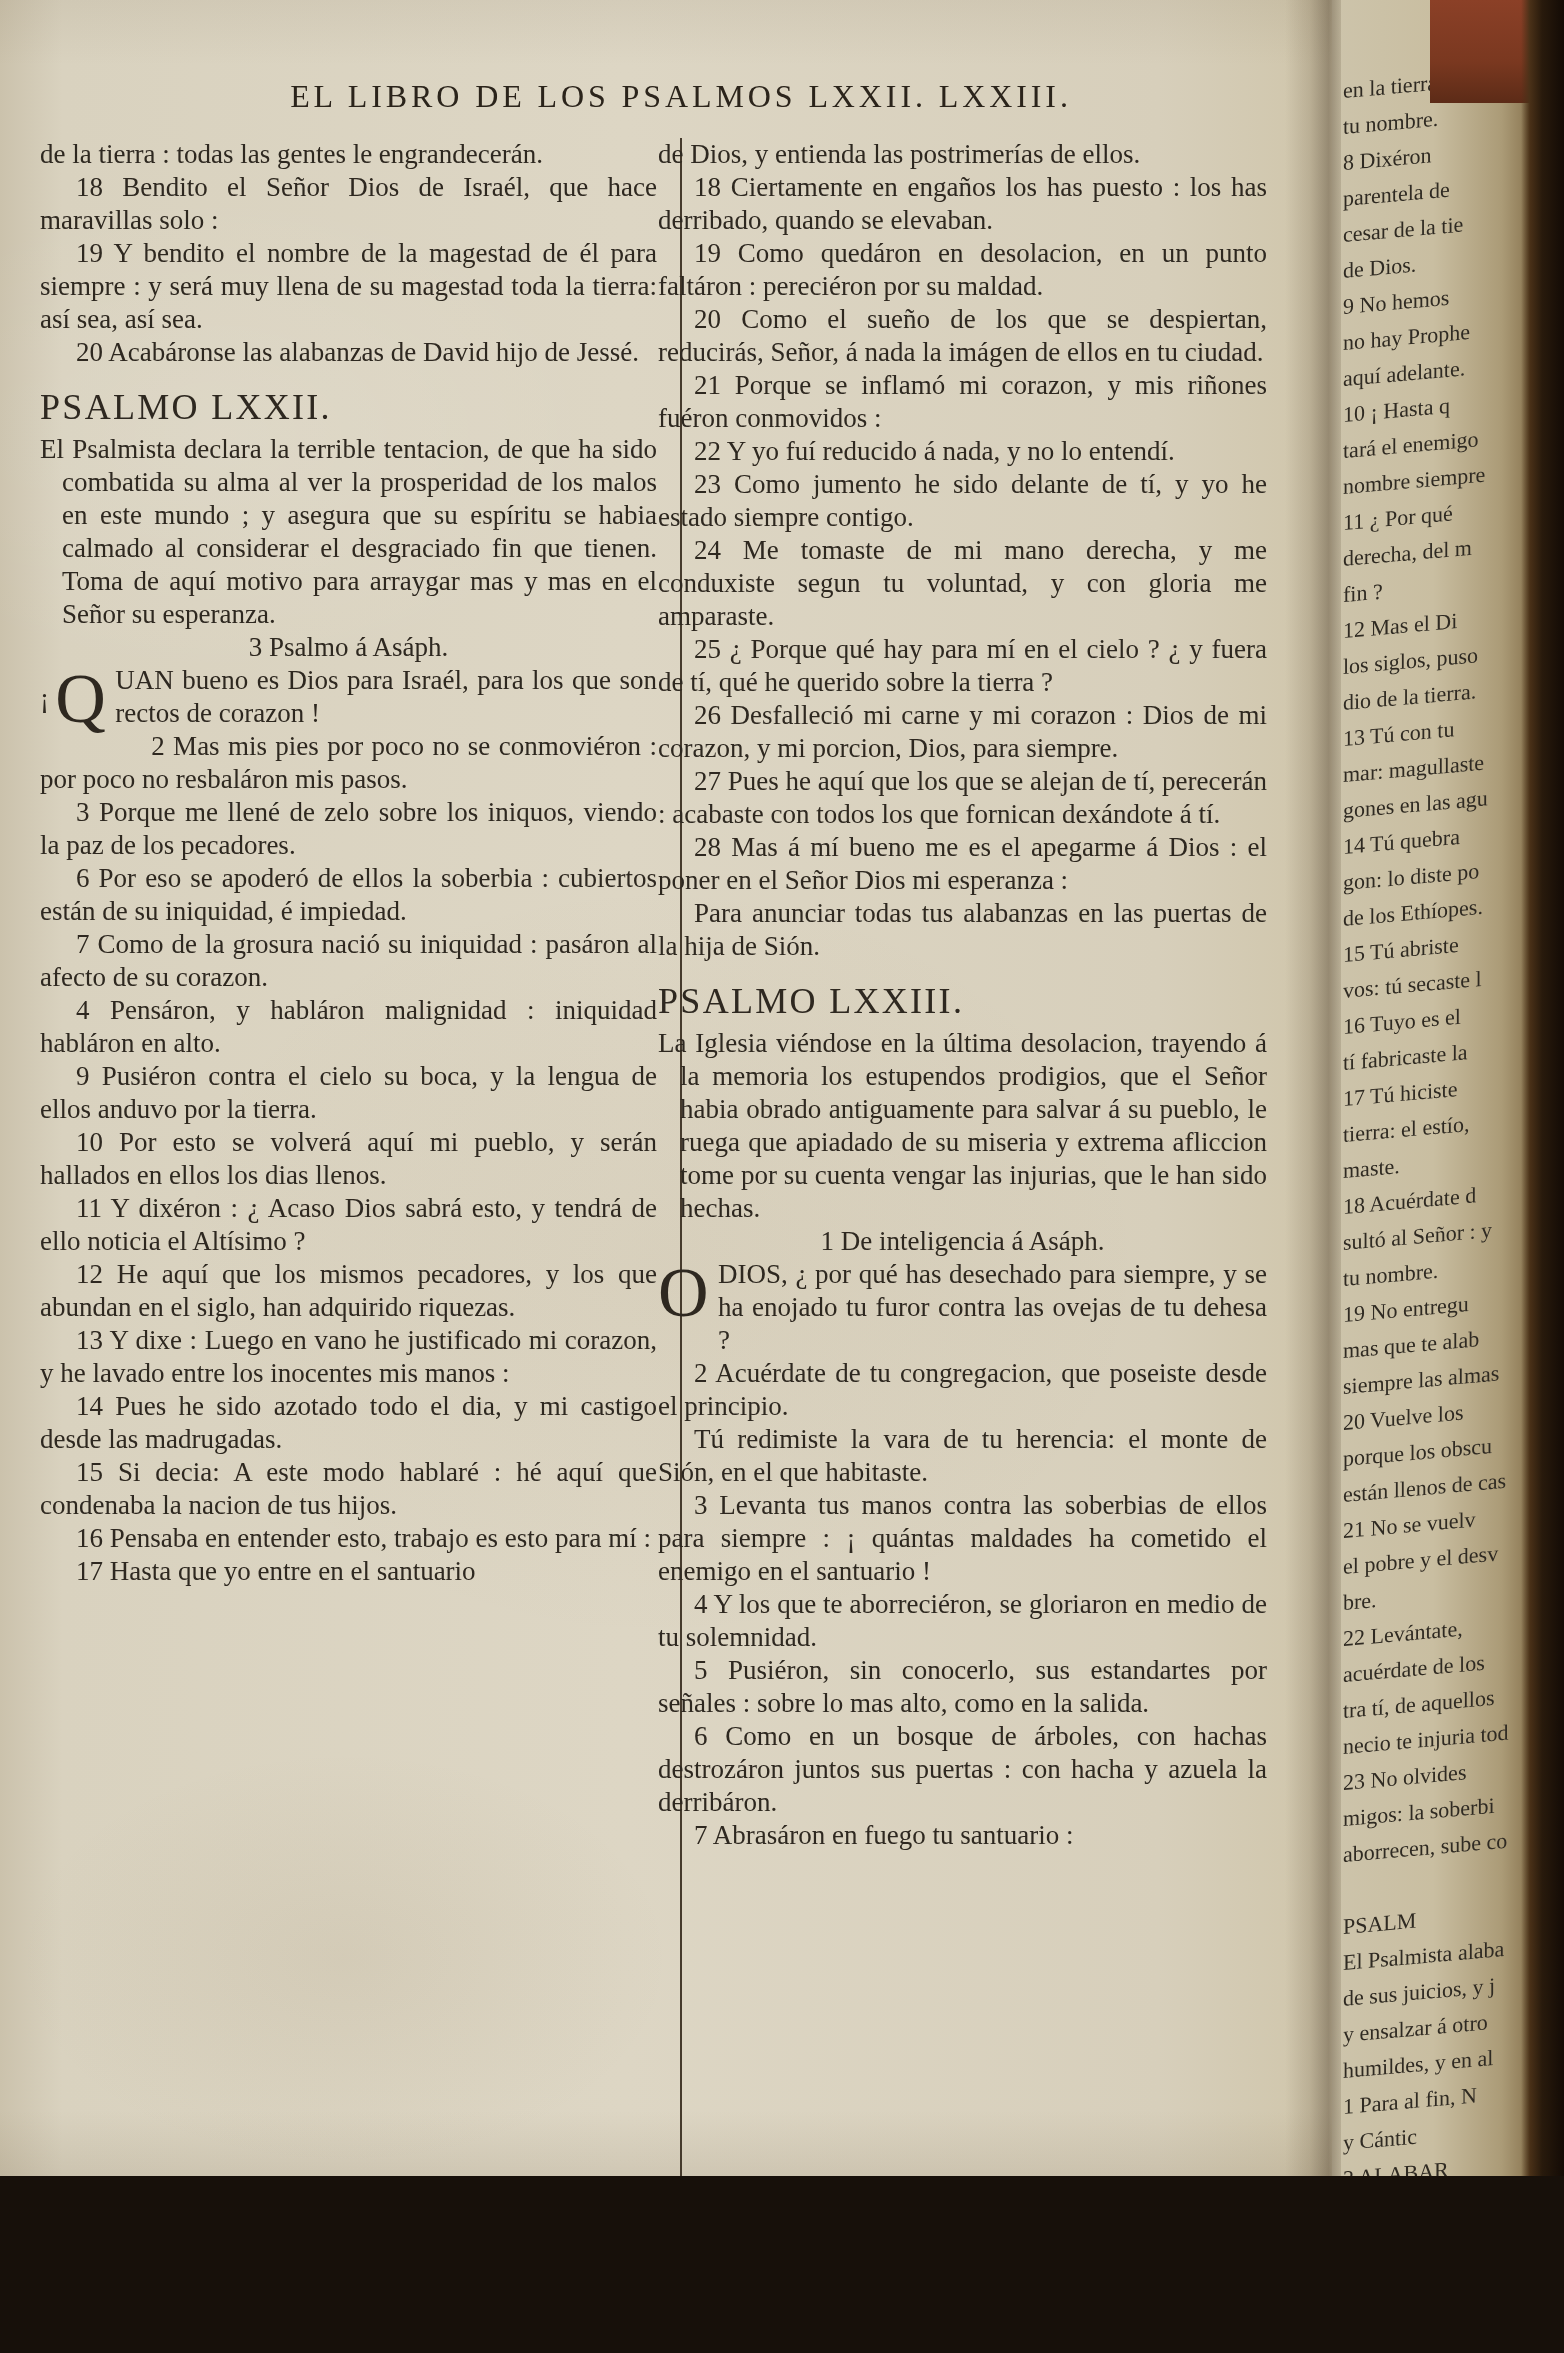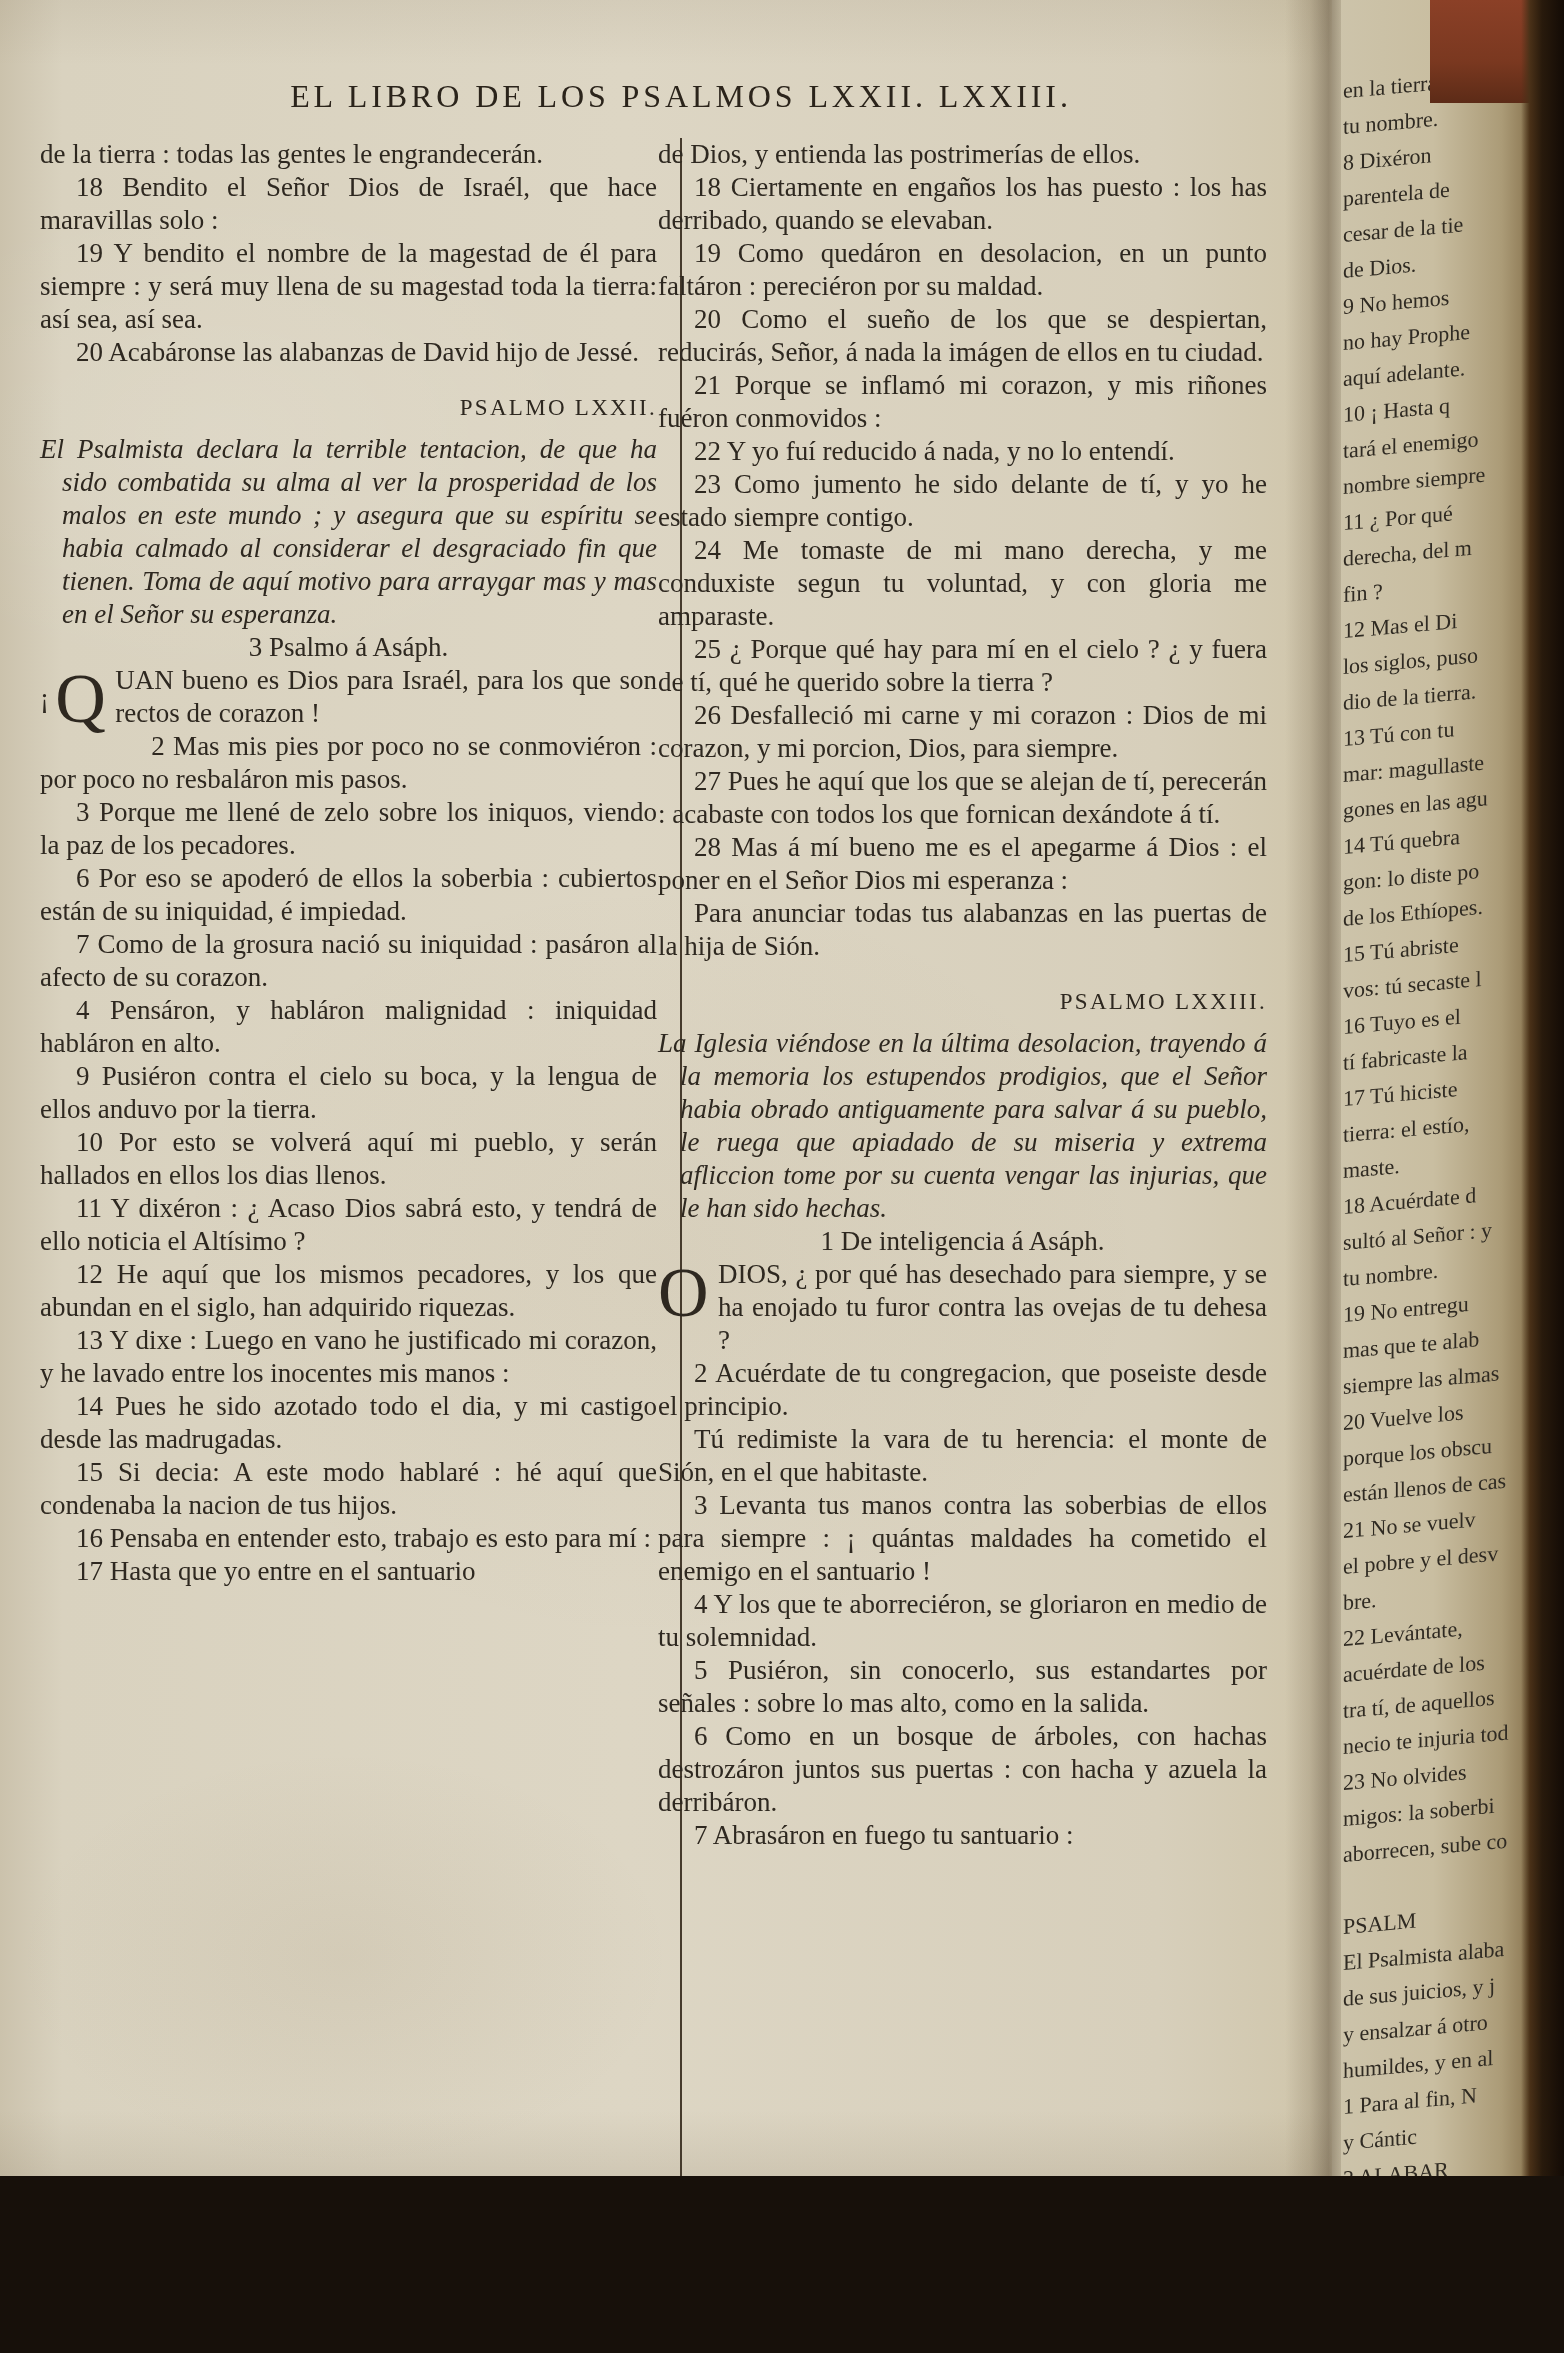--- a/index.html
+++ b/index.html
@@ -44,27 +44,26 @@
     font-size: 27px; line-height: 33px; text-align: justify;
   }
   .col-left  { left: 40px;  width: 617px; }
   .col-right { left: 658px; width: 609px; }
 
   .col p { margin: 0; }
   .verse { text-indent: 36px; }
   .noindent { text-indent: 0; }
 
   .psalm-heading {
-    font-size: 23px; font-weight: normal; letter-spacing: 2.3px;
-    text-align: right; text-indent: 0;
+    font-size: 36px; font-weight: normal; letter-spacing: 2.3px;
+    text-align: left; text-indent: 0;
     margin: 22px 0 9.4px;
   }
 
   .argument {
-    font-style: italic;
     padding-left: 22px; text-indent: -22px;
   }
 
   .inscription { text-align: center; text-indent: 0; }
 
   .dropcap-p { text-indent: 0; }
   .dc-wrap {
     float: left; display: flex; align-items: center;
     height: 66px; margin: 1.6px 9.4px 0 0;
   }

